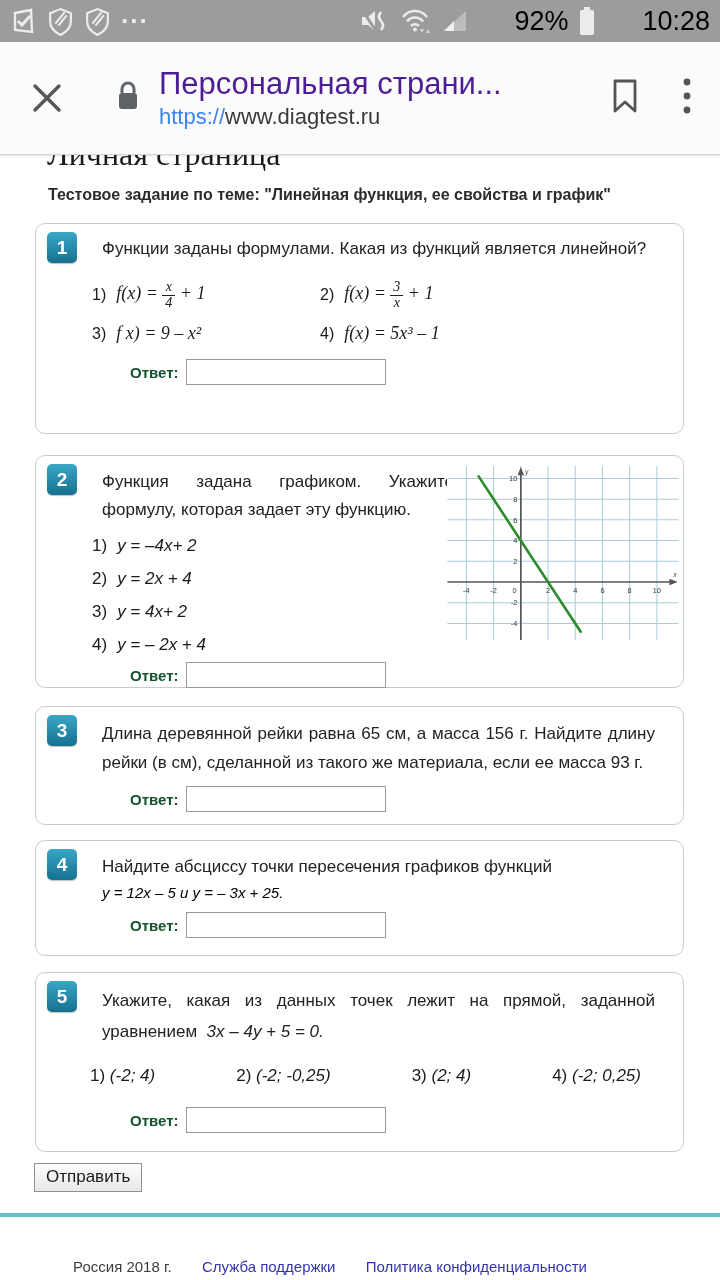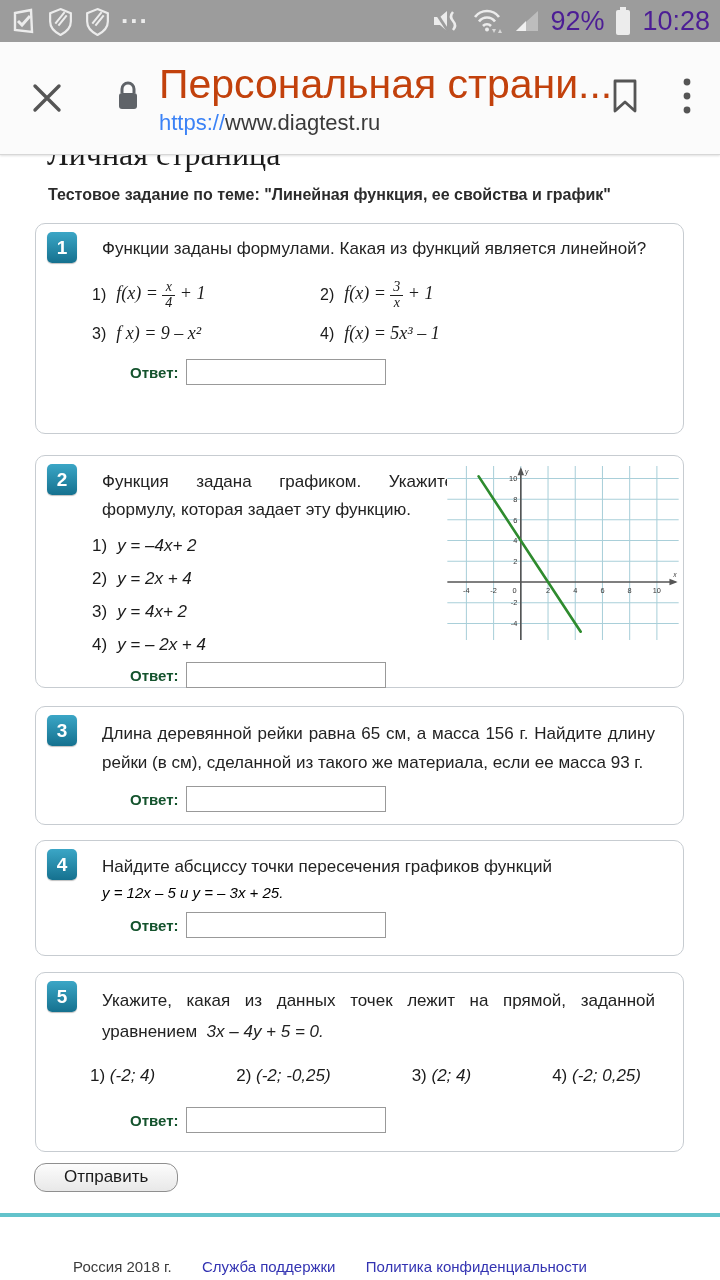--- a/index.html
+++ b/index.html
@@ -5,30 +5,30 @@
   * { margin:0; padding:0; box-sizing:border-box; }
   html,body { width:720px; height:1280px; background:#fff; font-family:"Liberation Sans", sans-serif; }
   .screen { position:relative; width:720px; height:1280px; overflow:hidden; background:#fff; }
 
   
   .status-bar { position:absolute; top:0; left:0; width:720px; height:42px; background:#9c9c9c;
     display:flex; align-items:center; justify-content:space-between; padding:0 10px; z-index:30; }
   .sb-left, .sb-right { display:flex; align-items:center; gap:10px; }
   .sb-left svg, .sb-right svg { display:block; }
   .sb-ellipsis { color:#ececec; font-size:26px; font-weight:bold; line-height:10px; position:relative; top:-7px; letter-spacing:2px; }
-  .sb-text { color:#4c1d95; font-size:27px; }
+  .sb-text { color:#000000; font-size:27px;margin-left:36px; }
 
   
   .chrome { position:absolute; top:42px; left:0; width:720px; height:113px; background:#fbfbfb;
     border-bottom:1px solid #d7d7d7; box-shadow:0 1px 2px rgba(0,0,0,0.12); z-index:20;
     display:flex; align-items:center; }
   .chrome .close-btn { margin-left:25px; width:44px; height:44px; display:flex; align-items:center; justify-content:center; }
   .chrome .lock { margin-left:46px; }
   .chrome .titles { margin-left:18px; flex:1; overflow:hidden; }
-  .chrome .ptitle { font-size:41px; color:#c2410c; white-space:nowrap; }
+  .chrome .ptitle { font-size:31px; color:#4c1d95; white-space:nowrap; }
   .chrome .purl { font-size:22px; margin-top:2px; white-space:nowrap; }
   .chrome .purl .scheme { color:#3b82f6; }
   .chrome .purl .host { color:#3a3a3a; }
   .chrome .bookmark-btn { margin-right:42px; }
   .chrome .menu-btn { margin-right:28px; }
 
   
   .clipped-heading { position:absolute; top:136px; left:47px; z-index:5;
     font-family:"Liberation Serif", serif; font-size:32px; color:#1c1c1c; font-weight:400; }
   .subtitle { position:absolute; top:186px; left:48px; font-size:16px; font-weight:bold; color:#2b2b2b; z-index:5; }
@@ -73,22 +73,22 @@
   .q4-math { margin-left:52px; margin-top:3px; font-size:15px; }
   .card-q4 .answer-row { margin-top:11px; }
 
   .card-q5 { top:972px; height:180px; padding-top:12px; }
   .q5-text { line-height:31px; }
   .q5-options { margin-left:40px; margin-right:14px; margin-top:19px; display:flex; justify-content:space-between; }
   .q5-opt { font-size:17px; color:#1b1b1b; }
   .card-q5 .answer-row { margin-top:21px; }
 
   .submit-btn { position:absolute; left:34px; top:1163px; z-index:5; font-family:"Liberation Sans", sans-serif;
-    font-size:17px; color:#1a1a1a; padding:3px 29px 4px; background:linear-gradient(#fcfcfc,#e8e8e8);
-    border:1px solid #8f8f8f; border-radius:12px; }
+    font-size:17px; color:#1a1a1a; padding:3px 11px 4px; background:linear-gradient(#fcfcfc,#e8e8e8);
+    border:1px solid #8f8f8f; border-radius:0; }
   .teal-divider { position:absolute; left:0; top:1213px; width:720px; height:4px; background:#63c3cb; z-index:5; }
   .footer { position:absolute; left:0; top:1258px; width:660px; text-align:center; font-size:15px; z-index:5; }
   .footer .copy { color:#3c3c3c; }
   .footer a { color:#3333b2; text-decoration:none; margin-left:26px; }
 </style>
 </head>
 <body>
 
 <div class="screen">
 

